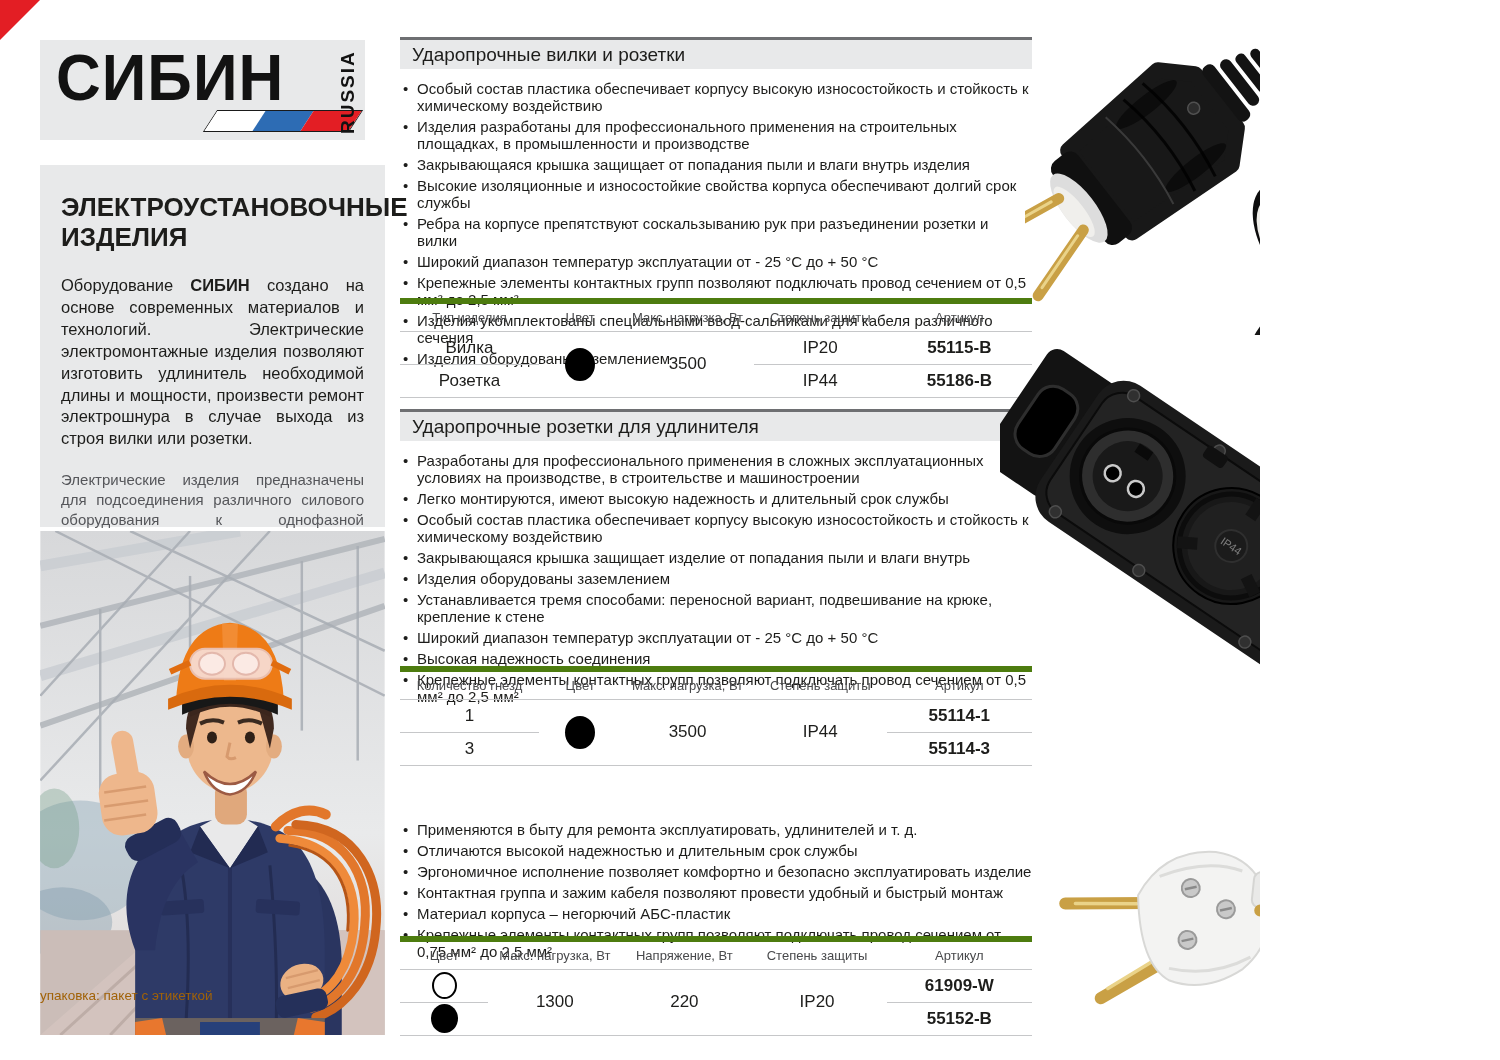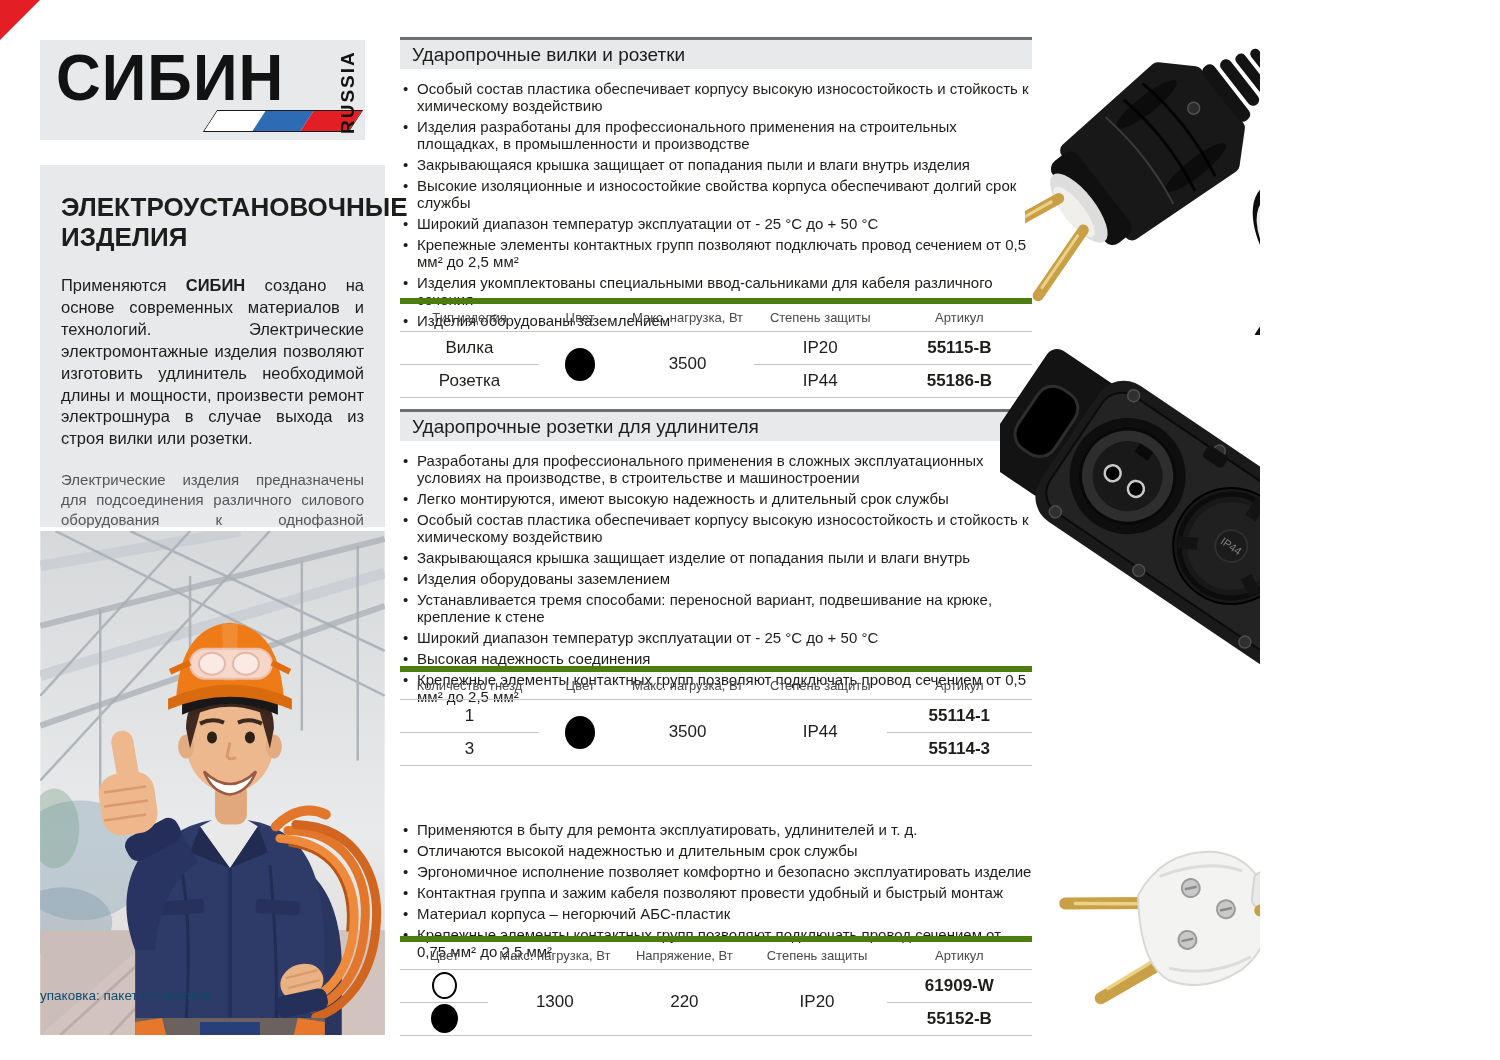--- a/index.html
+++ b/index.html
@@ -23,21 +23,21 @@
                   transform:rotate(180deg); font-size:19px; font-weight:bold; letter-spacing:2px; color:#121212; }
 
   .intro-box { position:absolute; left:40px; top:165px; width:345px; height:362px;
                background:#e8e9ea; padding:27px 21px; }
   .intro-box h1 { font-size:26px; line-height:1.17; font-weight:bold; color:#1d1d1b; }
   .intro-box .p1 { margin-top:22px; font-size:16.5px; line-height:1.33; text-align:justify; color:#1d1d1b; }
   .intro-box .p1 b { font-weight:bold; }
   .intro-box .p2 { margin-top:20px; font-size:15px; line-height:1.33; text-align:justify; color:#55565a; }
 
   .worker-photo { position:absolute; left:40px; top:531px; width:345px; height:504px; overflow:hidden; }
-  .pack-note { position:absolute; left:40px; top:988px; font-size:13.5px; color:#0c4a6e; }
+  .pack-note { position:absolute; left:40px; top:988px; font-size:13.5px; color:#a16207; }
 
   
   .mid { position:absolute; left:400px; width:632px; }
   .sec-bar { border-top:3px solid #6e6f72; background:#e8e9ea; height:32px;
              line-height:29px; padding-left:12px; font-size:19px; font-weight:normal; color:#1d1d1b; }
   .bullets { list-style:none; }
   .bullets li { position:relative; padding-left:17px; margin-bottom:4px;
                 font-size:15px; line-height:17px; color:#1d1d1b; }
   .bullets li::before { content:"•"; position:absolute; left:3px; top:0; }
 
@@ -71,21 +71,21 @@
     <div class="logo-flag">
       <i class="fw"></i>
         <i class="fb"></i>
         <i class="fr"></i>
     </div>
     <div class="logo-country">RUSSIA</div>
   </header>
 
   <section class="intro-box">
     <h1>ЭЛЕКТРОУСТАНОВОЧНЫЕ ИЗДЕЛИЯ</h1>
-    <p class="p1"><span>Применяются </span><b>СИБИН</b><span> создано на основе современных материалов и технологий. Электрические электромонтажные изделия позволяют изготовить удлинитель необходимой длины и мощности, произвести ремонт электрошнура в случае выхода из строя вилки или розетки.</span></p>
+    <p class="p1"><span>Оборудование </span><b>СИБИН</b><span> создано на основе современных материалов и технологий. Электрические электромонтажные изделия позволяют изготовить удлинитель необходимой длины и мощности, произвести ремонт электрошнура в случае выхода из строя вилки или розетки.</span></p>
     <p class="p2">Электрические изделия предназначены для подсоединения различного силового оборудования к однофазной электрической сети напряжением до 250 В и частотой 50 Гц, номинальным током 6 А и 16 А.</p>
   </section>
 
   <figure class="worker-photo">
     <svg width="345" height="504" viewBox="0 0 345 505">
       <defs>
         <linearGradient id="bgg" x1="0" y1="0" x2="0" y2="1">
           <stop offset="0" stop-color="#d7d8da"></stop>
             <stop offset="0.6" stop-color="#e9eaeb"></stop>
             <stop offset="1" stop-color="#dcd5d2"></stop>
@@ -194,20 +194,21 @@
   <div class="pack-note">упаковка: пакет с этикеткой</div>
 
   <div class="mid" style="top:37px;">
     <h2 class="sec-bar">Ударопрочные вилки и розетки</h2>
   </div>
   <ul class="mid bullets" style="top:80px;">
     <li>Особый состав пластика обеспечивает корпусу высокую износостойкость и стойкость к химическому воздействию</li>
     <li>Изделия разработаны для профессионального применения на строительных площадках, в промышленности и производстве</li>
     <li>Закрывающаяся крышка защищает от попадания пыли и влаги внутрь изделия</li>
     <li>Высокие изоляционные и износостойкие свойства корпуса обеспечивают долгий срок службы</li>
+    <li>Ребра на корпусе препятствуют соскальзыванию рук при разъединении розетки и вилки</li>
     <li>Широкий диапазон температур эксплуатации от - 25 °С до + 50 °С</li>
     <li>Крепежные элементы контактных групп позволяют подключать провод сечением от 0,5 мм² до 2,5 мм²</li>
     <li>Изделия укомплектованы специальными ввод-сальниками для кабеля различного сечения</li>
     <li>Изделия оборудованы заземлением</li>
   </ul>
   <div class="mid" style="top:298px;">
     <table class="spec">
       <colgroup>
           <col class="c1">
           <col class="c2">

